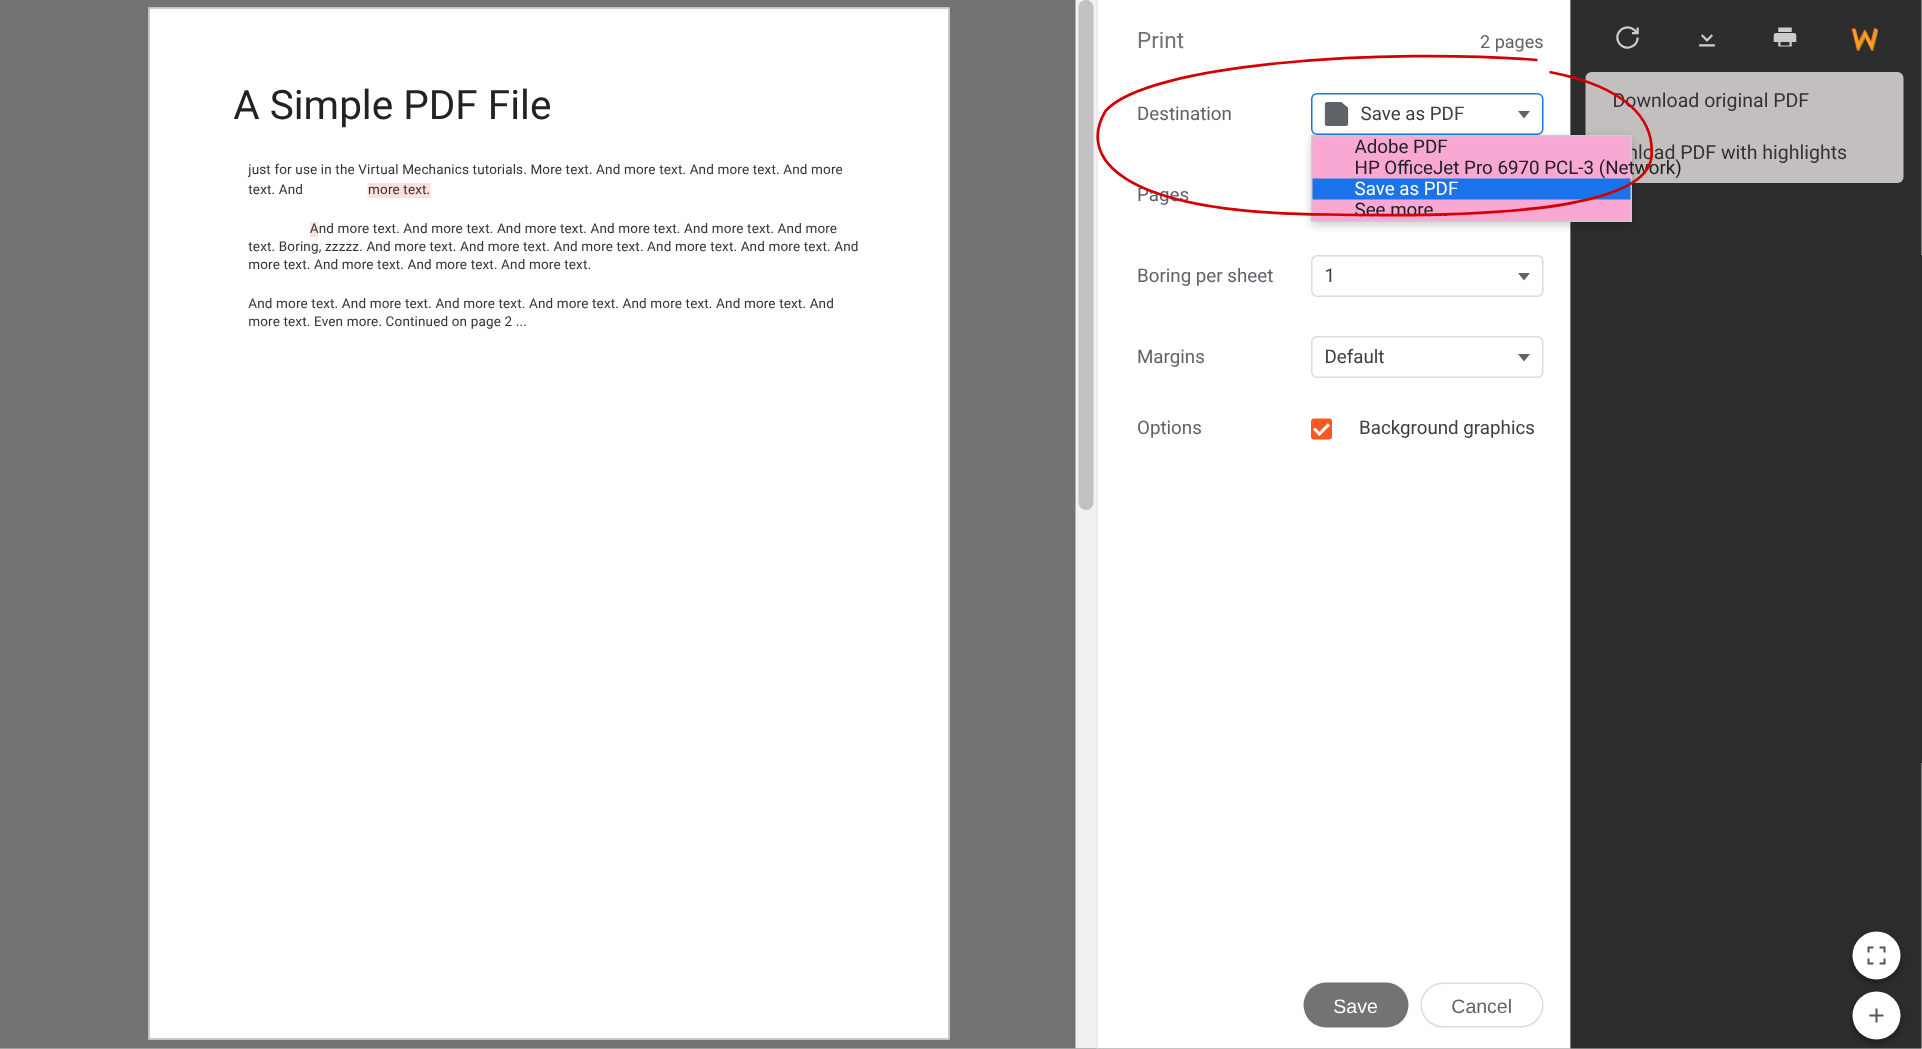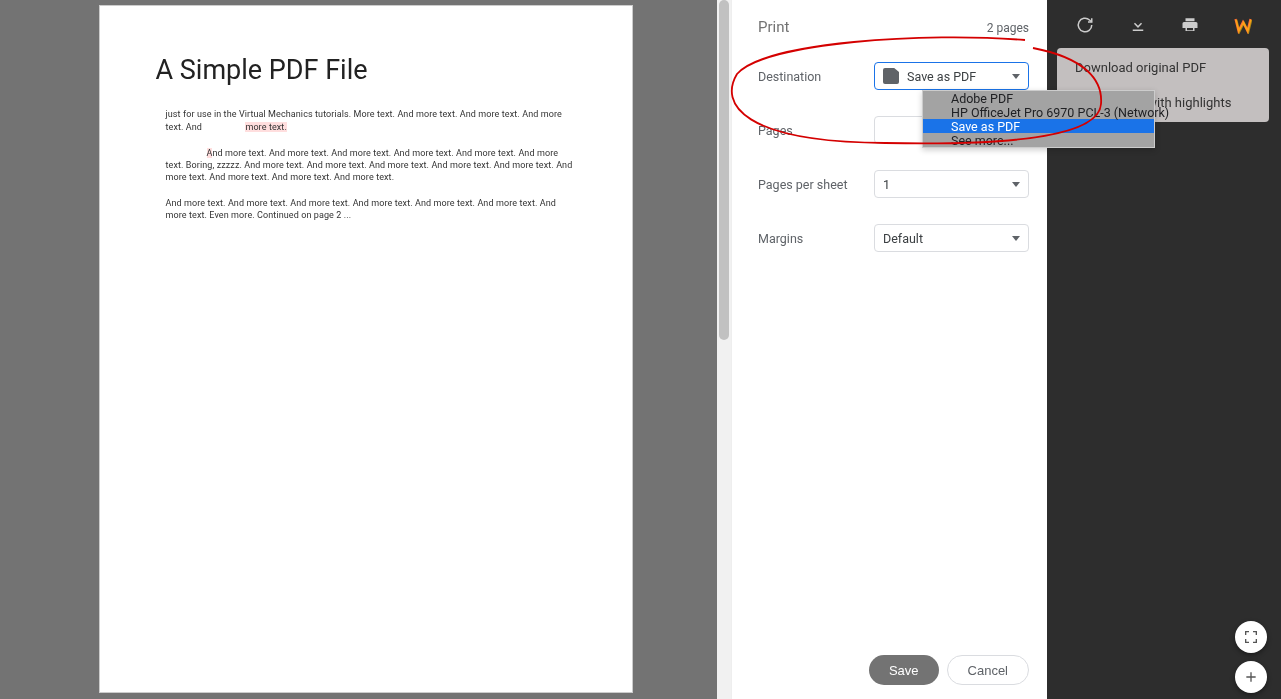--- a/index.html
+++ b/index.html
@@ -118,27 +118,26 @@
 .dropdown .arrow {
   margin-left: auto;
   width: 0; height: 0;
   border-left: 4px solid transparent;
   border-right: 4px solid transparent;
   border-top: 5px solid #5f6368;
 }
 .dropdown-menu {
   position: absolute;
   top: 27px; left: -1px;
-  width: 233px;
-  background: #a3a3a3;
+  width: 214px;
+  background: #f9a8d4;
   border: 1px solid #ccc;
   box-shadow: 0 2px 6px rgba(0,0,0,0.2);
   z-index: 100;
   font-size: 12.5px;
-  margin-left: 48px;
 }
 .dropdown-menu .item {
   padding: 1px 10px 1px 28px;
   color: #202124;
   white-space: nowrap;
   line-height: 14px;
   height: 14px;
 }
 .dropdown-menu .item.selected {
   background: #1a73e8;
@@ -276,35 +275,42 @@
 
     <div class="setting-row">
       <span class="setting-label">Pages</span>
       <div class="dropdown">
         <span></span>
         <span class="arrow"></span>
       </div>
     </div>
 
     <div class="setting-row">
-      <span class="setting-label">Pages per sheet</span>
+      <span class="setting-label">Boring per sheet</span>
       <div class="dropdown">
         <span>1</span>
         <span class="arrow"></span>
       </div>
     </div>
 
     <div class="setting-row">
       <span class="setting-label">Margins</span>
       <div class="dropdown">
         <span>Default</span>
         <span class="arrow"></span>
       </div>
     </div>
 
+    <div class="setting-row">
+      <span class="setting-label">Options</span>
+      <div class="checkbox-row">
+        <span class="checkbox"></span>
+        <span class="checkbox-label">Background graphics</span>
+      </div>
+    </div>
 
     <div class="button-row">
       <button class="btn btn-save">Save</button>
       <button class="btn btn-cancel">Cancel</button>
     </div>
   </div>
 </div>
 
 <div class="annotation annot-circle">
   <svg viewBox="0 0 380 113">

